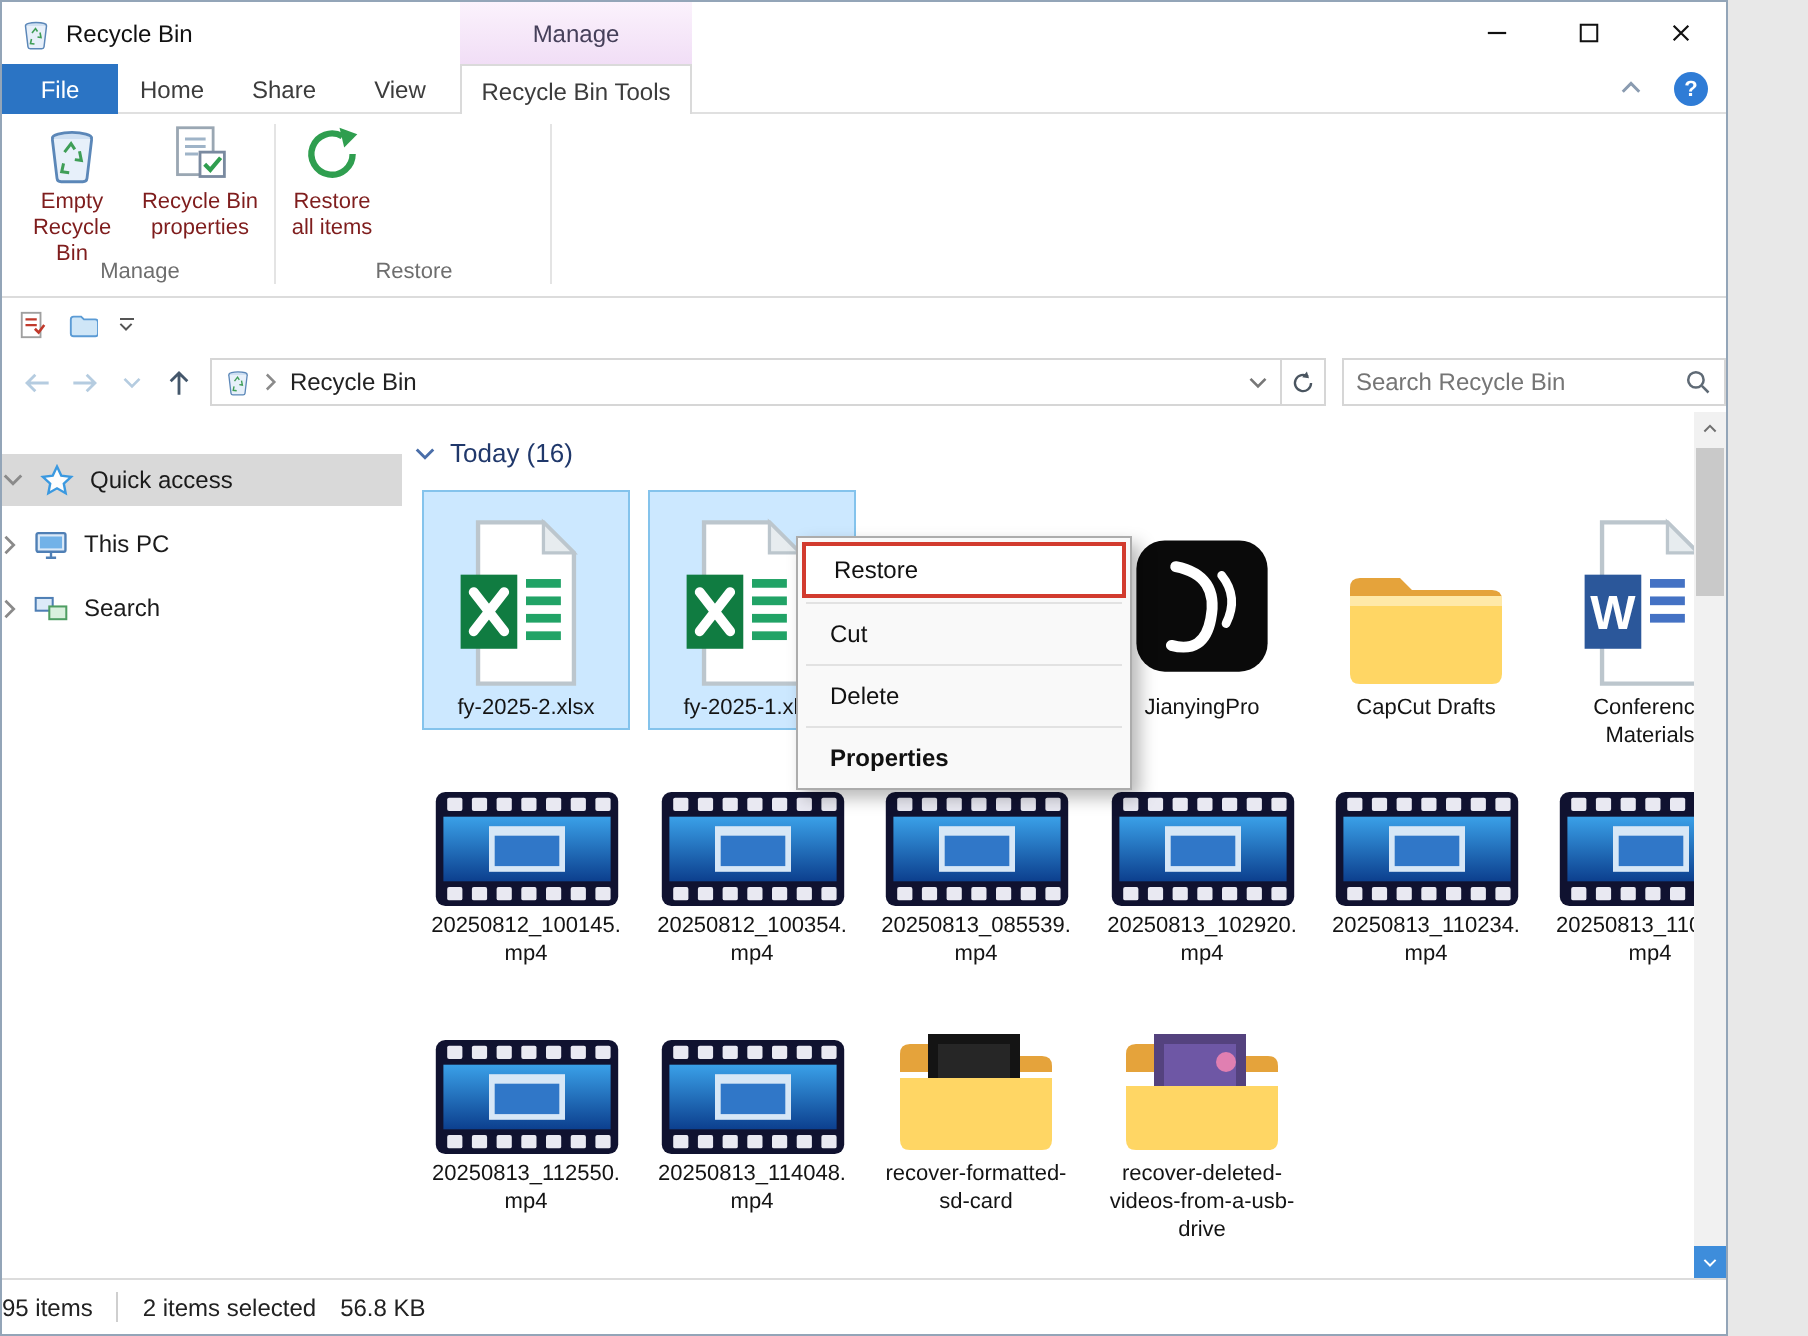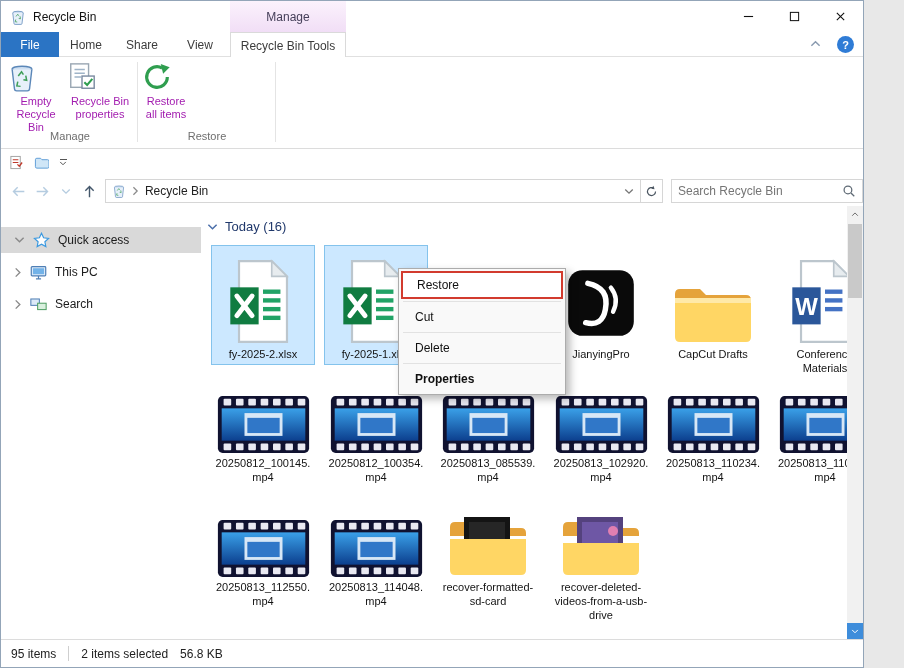--- a/index.html
+++ b/index.html
@@ -18,21 +18,21 @@
   
   .tabrow{position:absolute;left:0;top:31px;right:0;height:25px;background:#fff;border-bottom:1px solid #e0e0e0}
   .tab{position:absolute;top:0;height:25px;display:flex;align-items:center;justify-content:center;color:#3c3c3c}
   .tab.file{left:0;width:58px;background:#2b74c4;color:#fff}
   .tab.active{left:229px;width:116px;height:26px;background:#fff;border:1px solid #dadada;border-bottom:none}
   .ribbon-collapse{position:absolute;right:42px;top:8px;color:#8a9bb0;width:11px;height:8px}
   .help-btn{position:absolute;right:9px;top:4px;width:17px;height:17px;border-radius:50%;background:#2f7cd6;color:#fff;font-size:11px;font-weight:bold;display:flex;align-items:center;justify-content:center}
 
   
   .ribbon{position:absolute;left:0;top:56px;right:0;height:92px;background:#fff;border-bottom:1px solid #dcdcdc}
-  .rbtn{position:absolute;top:3px;display:flex;flex-direction:column;align-items:flex-start;padding-top:2px;color:#a21caf}
+  .rbtn{position:absolute;top:3px;display:flex;flex-direction:column;align-items:center;padding-top:2px;color:#7f1d1d}
   .rbtn .i32{width:30px;height:30px;margin-bottom:3px}
   .rbl{font-size:11px;line-height:13px;text-align:center}
   .rgroup{position:absolute;top:73px;text-align:center;font-size:11px;color:#6e6e6e}
   .rsep{position:absolute;top:5px;height:80px;width:1px;background:#e4e4e4}
 
   
   .qat{position:absolute;left:0;top:148px;right:0;height:27px;background:#fff;display:flex;align-items:center;padding-left:8px;gap:10px}
   .qat .i15{width:15px;height:15px}
   .qat-caret{display:flex;flex-direction:column;align-items:center;gap:1px;color:#555}
   .qat-caret::before{content:"";width:7px;height:1px;background:#555}
@@ -52,21 +52,21 @@
   .addr-dd{margin-left:auto;width:10px;height:7px;color:#777}
   .refresh-box{width:22px;height:24px;border:1px solid #d6d6d6;border-left:none;display:flex;align-items:center;justify-content:center;color:#4a5560}
   .refresh-box svg{width:13px;height:13px}
   .search-box{margin-left:8px;width:196px;height:24px;border:1px solid #d6d6d6;display:flex;align-items:center;padding:0 6px;background:#fff}
   .search-box input{flex:1;min-width:0;border:none;outline:none;font-size:12px;color:#555;background:transparent;font-family:inherit}
   .search-box input::placeholder{color:#757575}
   .search-box svg{width:14px;height:14px;flex:none;color:#5f6a75}
 
   
   .sidebar{position:absolute;left:0;top:205px;width:200px;bottom:28px;background:#fff}
-  .side-item{position:absolute;left:0;width:200px;height:26px;display:flex;align-items:center;gap:8px;padding-left:13px;color:#1b1b1b}
+  .side-item{position:absolute;left:0;width:200px;height:26px;display:flex;align-items:center;gap:8px;color:#1b1b1b}
   .side-item.selected{background:#d9d9d9}
   .side-chev{width:8px;height:11px;color:#8a8a8a;flex:none}
   .side-chev.down{width:11px;height:8px}
   .side-item .i17{width:17px;height:17px;flex:none}
 
   
   .content{position:absolute;left:200px;top:205px;right:16px;bottom:28px;background:#fff;overflow:hidden}
   .group-header{position:absolute;left:6px;top:13px;display:flex;align-items:center;gap:7px;font-size:13px;color:#20386b}
   .group-header svg{width:11px;height:8px;color:#4a6ea9}
   .tile{position:absolute;width:104px;text-align:center;border:1px solid transparent}
@@ -90,21 +90,21 @@
   
   .scrollbar{position:absolute;right:0;top:205px;width:16px;bottom:28px;background:#f1f1f1}
   .sb-btn{position:absolute;left:0;width:16px;height:16px;display:flex;align-items:center;justify-content:center;color:#6f6f6f}
   .sb-btn svg{width:8px;height:5px}
   .sb-up{top:0}
   .sb-down{bottom:0;background:#3e8ddb;color:#fff}
   .sb-thumb{position:absolute;left:1px;top:18px;width:14px;height:74px;background:#c9c9c9}
 
   
   .statusbar{position:absolute;left:0;right:0;bottom:0;height:28px;border-top:1px solid #dcdcdc;background:#fff;display:flex;align-items:center;color:#222}
-  .sb-first{margin-left:10px}
+  .sb-first{}
   .sb-div{width:1px;height:15px;background:#cfcfcf;margin:0 12px}
   .sb-size{margin-left:12px}
 </style>
 </head>
 <body>
 
 <div class="window">
 
   <svg width="0" height="0" style="position:absolute" aria-hidden="true">
     <defs>

